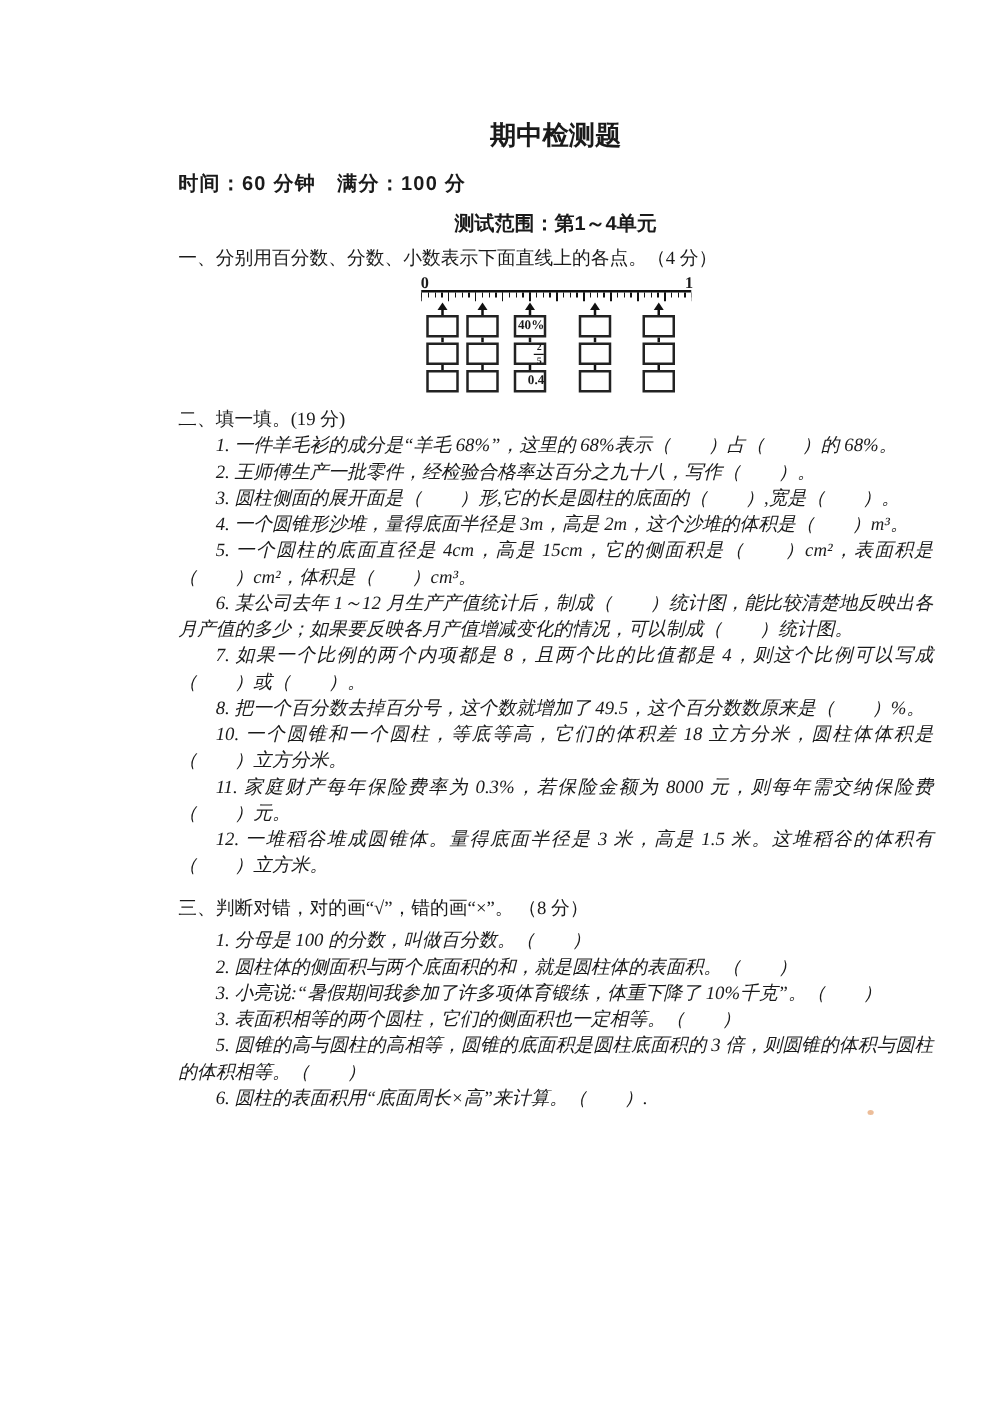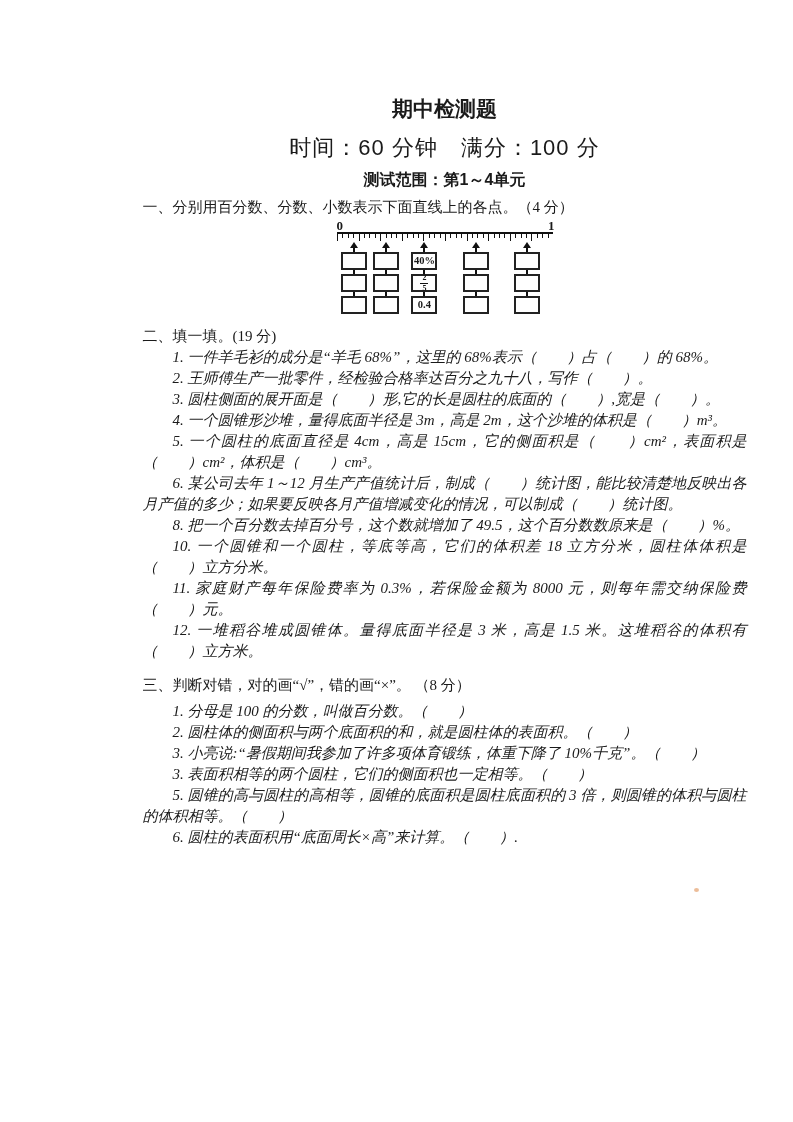--- a/index.html
+++ b/index.html
@@ -22,24 +22,24 @@
   .doc-title {
     font-family: "Liberation Sans", "DejaVu Sans", sans-serif;
     font-weight: bold;
     font-size: 21px;
     line-height: 26px;
     text-align: center;
     margin: 0 0 12px 0;
   }
   .doc-meta {
     font-family: "Liberation Sans", "DejaVu Sans", sans-serif;
-    font-weight: normal;
-    font-size: 22px;
+    font-weight: bold;
+    font-size: 16px;
     line-height: 28px;
-    text-align: center;
+    text-align: left;
     margin: 0 0 8px 0;
     letter-spacing: 1px;
   }
   .doc-scope {
     font-family: "Liberation Sans", "DejaVu Sans", sans-serif;
     font-weight: bold;
     font-size: 16px;
     line-height: 20px;
     text-align: center;
     margin: 0 0 7px 0;
@@ -100,21 +100,21 @@
     width: 0; height: 0;
     border-left: 4px solid transparent;
     border-right: 4px solid transparent;
     border-bottom: 6px solid #111;
   }
   .nl-arrow .stem { width: 2px; height: 4px; background: #111; }
   .nl-box {
     width: 26px; height: 18px;
     border: 2px solid #222;
     background: #fff;
-    display: flex; align-items: center; justify-content: center;
+    display: flex; align-items: center; justify-content: flex-end;
     font-weight: bold;
     font-size: 10.5px;
     line-height: 1;
   }
   .nl-conn { width: 2px; height: 4px; background: #111; }
   .frac { display: flex; flex-direction: column; align-items: center; line-height: 1; font-size: 8px; font-weight: bold; }
   .frac .num { border-bottom: 1px solid #111; padding: 0 2px 1px 2px; }
   .frac .den { padding-top: 1px; }
 
   .stray-dot {
@@ -213,20 +213,21 @@
       </div>
     </div>
 
     <div class="section-heading">二、填一填。(19 分)</div>
     <p class="item">1. 一件羊毛衫的成分是“羊毛 68%”，这里的 68%表示（　　）占（　　）的 68%。</p>
     <p class="item">2. 王师傅生产一批零件，经检验合格率达百分之九十八，写作（　　）。</p>
     <p class="item">3. 圆柱侧面的展开面是（　　）形,它的长是圆柱的底面的（　　）,宽是（　　）。</p>
     <p class="item">4. 一个圆锥形沙堆，量得底面半径是 3m，高是 2m，这个沙堆的体积是（　　）m³。</p>
     <p class="item">5. 一个圆柱的底面直径是 4cm，高是 15cm，它的侧面积是（　　）cm²，表面积是（　　）cm²，体积是（　　）cm³。</p>
     <p class="item">6. 某公司去年 1～12 月生产产值统计后，制成（　　）统计图，能比较清楚地反映出各月产值的多少；如果要反映各月产值增减变化的情况，可以制成（　　）统计图。</p>
+    <p class="item">7. 如果一个比例的两个内项都是 8，且两个比的比值都是 4，则这个比例可以写成（　　）或（　　）。</p>
     <p class="item">8. 把一个百分数去掉百分号，这个数就增加了 49.5，这个百分数数原来是（　　）%。</p>
     <p class="item">10. 一个圆锥和一个圆柱，等底等高，它们的体积差 18 立方分米，圆柱体体积是（　　）立方分米。</p>
     <p class="item">11. 家庭财产每年保险费率为 0.3%，若保险金额为 8000 元，则每年需交纳保险费（　　）元。</p>
     <p class="item">12. 一堆稻谷堆成圆锥体。量得底面半径是 3 米，高是 1.5 米。这堆稻谷的体积有（　　）立方米。</p>
 
     <div class="section-heading sec3-gap">三、判断对错，对的画“√”，错的画“×”。 （8 分）</div>
     <p class="item after-heading-gap">1. 分母是 100 的分数，叫做百分数。（　　）</p>
     <p class="item">2. 圆柱体的侧面积与两个底面积的和，就是圆柱体的表面积。（　　）</p>
     <p class="item">3. 小亮说:“暑假期间我参加了许多项体育锻练，体重下降了 10%千克”。（　　）</p>
     <p class="item">3. 表面积相等的两个圆柱，它们的侧面积也一定相等。（　　）</p>

